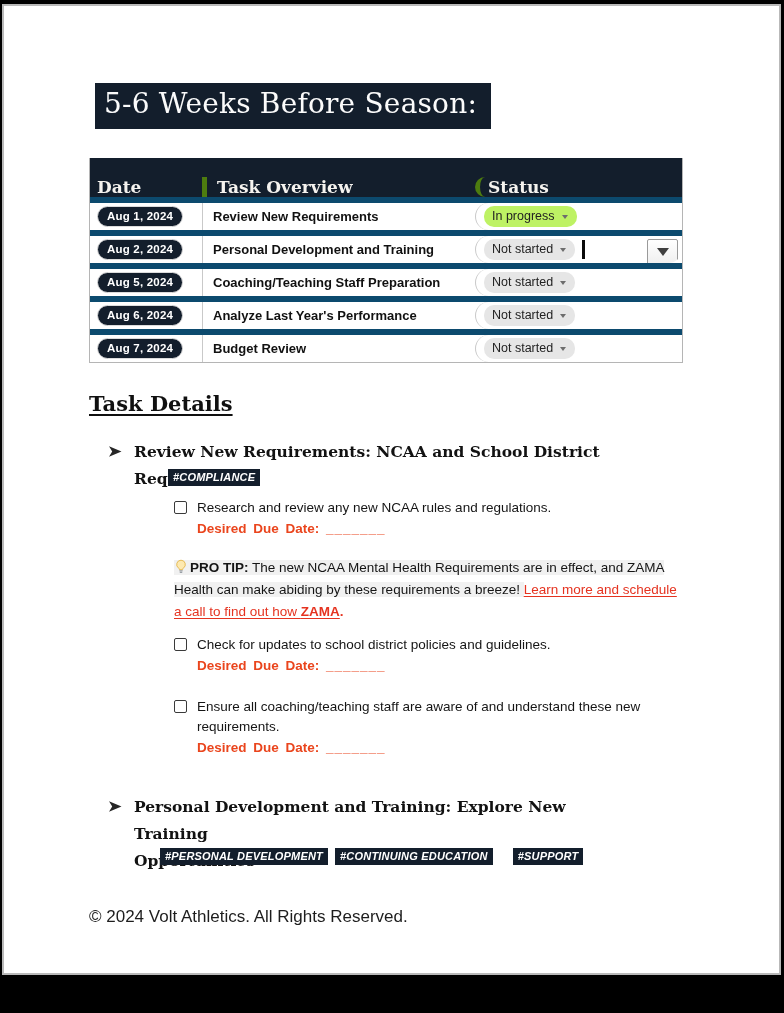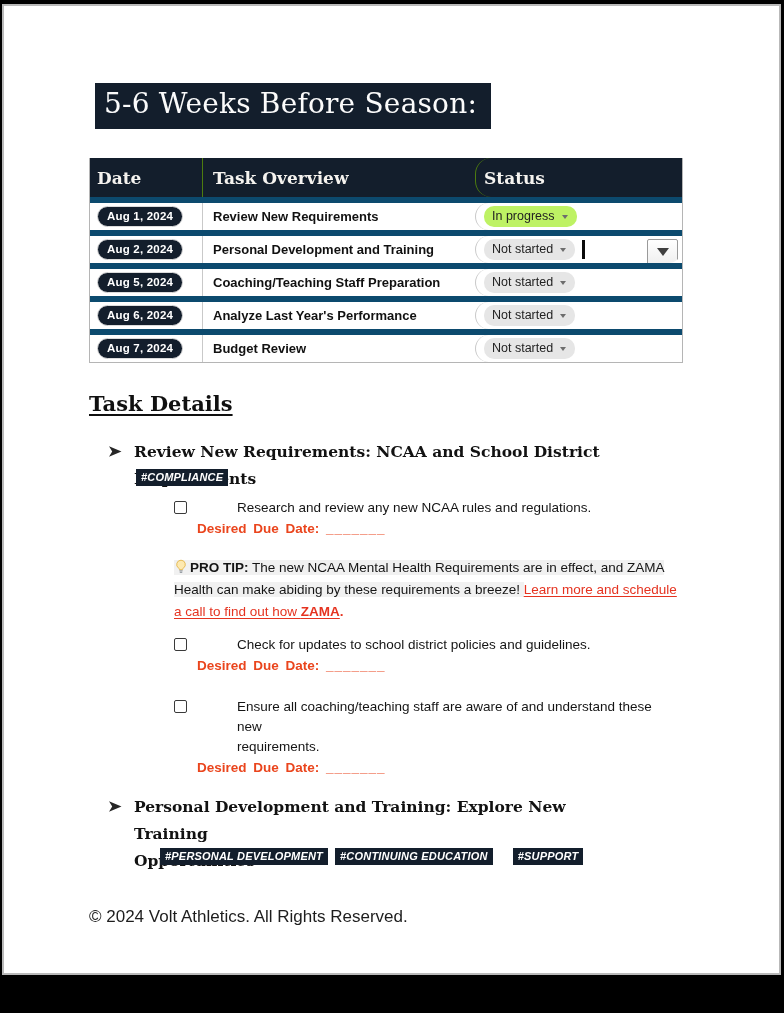--- a/index.html
+++ b/index.html
@@ -12,27 +12,27 @@
 
   
   .doc-title { position:absolute; left:91px; top:77px; background:#131e2c; color:#fbfbfb;
                font-family:"DejaVu Serif", serif; font-size:28px; line-height:1.2;
                padding:4px 14px 8px 9px; letter-spacing:.2px; }
 
   
   .task-table { position:absolute; left:85px; top:152px; width:594px;
                 border:1px solid #b5b5b5; border-top:none; }
   .t-row { display:flex; height:33px; border-top:6px solid #0c4a6e; background:#fff; }
-  .t-row.head { height:39px; background:#131e2c; border-top:none; }
+  .t-row.head { height:39px; background:#131e2c; border-top:none;align-items:flex-end; }
   .t-cell { display:flex; align-items:center; border-left:1px solid #c9c9c9; overflow:hidden; }
   .t-cell:first-child { border-left:none; }
   .col-date { width:112px; padding-left:7px; }
   .col-task { width:273px; padding-left:10px; }
   .col-status { width:207px; padding-left:8px; position:relative;border-radius:16px; }
-  .head .t-cell { border-left:1px solid #4d7c0f; color:#f5f3ef;
+  .head .t-cell { border-left:5px solid #4d7c0f; color:#f5f3ef;
                   font-family:"DejaVu Serif", serif; font-size:17px; font-weight:bold; }
   .head .t-cell:first-child { border-left:none; }
 
   .date-pill { background:#131e2c; color:#fff; font-size:11.5px; font-weight:bold;
                padding:3px 9px 4px; border-radius:11px; border:1px solid #dcdcdc;
                letter-spacing:.2px; white-space:nowrap; }
   .task-name { font-size:13px; font-weight:bold; color:#111; }
 
   .status-pill { display:inline-flex; align-items:center; gap:7px; font-size:12.5px;
                  color:#222; padding:3px 9px 4px 8px; border-radius:10px; white-space:nowrap; }
@@ -54,35 +54,35 @@
                 font-size:21px; font-weight:bold; color:#101010;
                 text-decoration:underline; text-underline-offset:3px; }
 
   .section-head { position:absolute; display:flex; gap:11px; }
   .sec1 { left:104px; top:436px; width:560px; }
   .sec2 { left:104px; top:791px; width:480px; }
   .arrow-icon { flex:0 0 auto; margin-top:3px; }
   .section-title { font-family:"DejaVu Serif", serif; font-size:15.5px; font-weight:bold;
                    color:#121212; line-height:27px; white-space:pre-line; margin-top:-4px; }
   .tag-row { position:absolute; display:flex; gap:6px; }
-  .tags1 { left:132px; top:463px; }
+  .tags1 { left:132px; top:463px;padding-left:32px; }
   .tags2 { left:132px; top:842px;padding-left:24px; }
   .tag { background:#131e2c; color:#fff; font-size:11px; font-weight:bold; font-style:italic;
          padding:2px 5px 3px; letter-spacing:.2px; white-space:nowrap; }
   .tag + .tag { margin-left:1px; }
   .tags2 .tag:last-child { margin-left:14px; }
 
   .check-item { position:absolute; left:170px; }
   .ci-1 { top:492px; width:480px; }
   .ci-2 { top:629px; width:480px; }
   .ci-3 { top:691px; width:480px; }
   .ci-line { display:flex; gap:10px; }
   .checkbox { flex:0 0 auto; width:13px; height:13px; border:1.5px solid #3a3a3a;
               border-radius:2px; margin-top:3px; background:#fff; }
-  .ci-text { font-size:13.5px; color:#151515; line-height:20px; white-space:pre-line;margin-left:40px; }
+  .ci-text { font-size:13.5px; color:#151515; line-height:20px; white-space:pre-line; }
   .due-line { margin:3px 0 0 23px; font-size:13.5px; font-weight:bold; color:#ea451d;
               word-spacing:3px; }
   .due-blank { font-weight:bold; letter-spacing:1px; }
 
   .pro-tip { position:absolute; left:170px; top:551px; width:505px;
              font-size:13.5px; line-height:22px; color:#151515; }
   .pt-hl { background:#f1f1f1; }
   .pt-label { font-weight:bold; }
   .bulb { display:inline-block; vertical-align:-2px; margin-right:2px; }
   .pro-link { color:#e53320; text-decoration:underline; text-underline-offset:2px;

